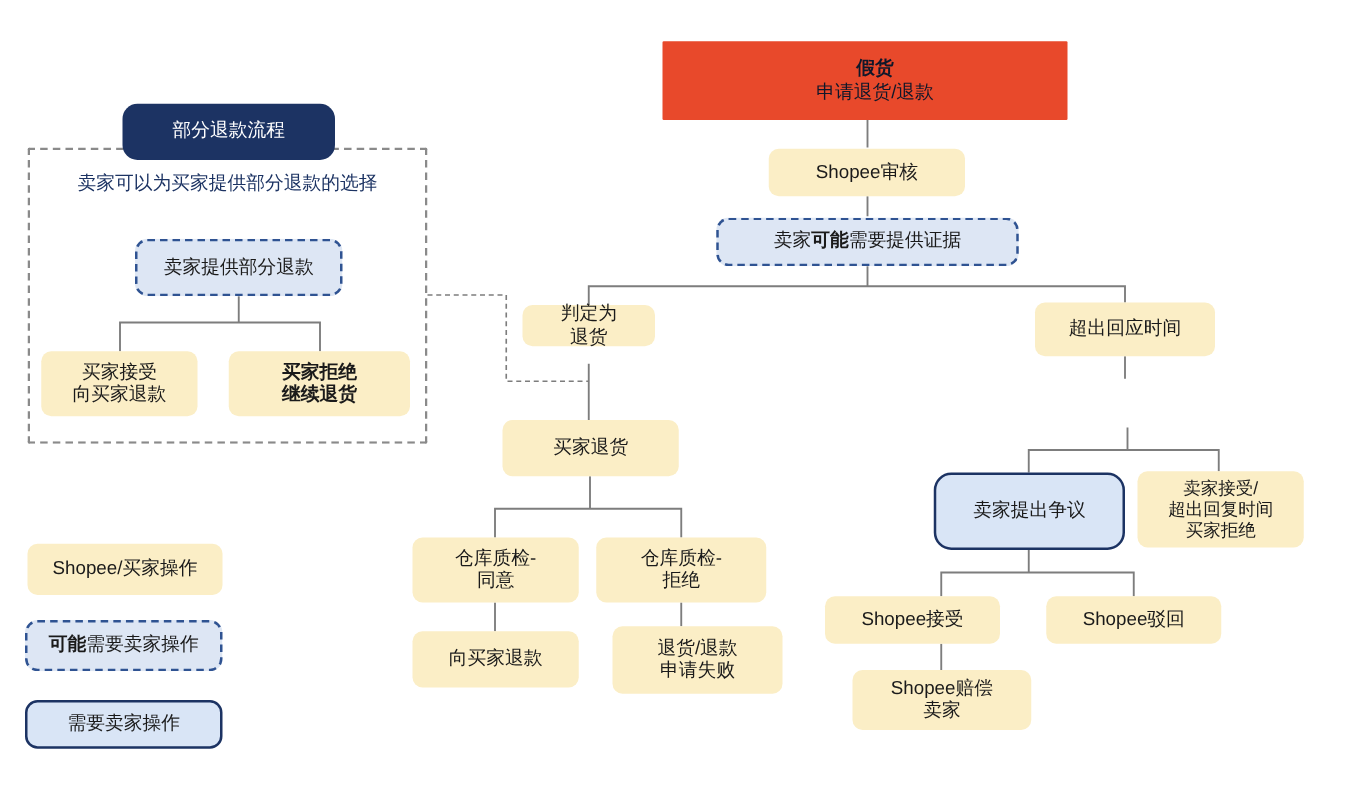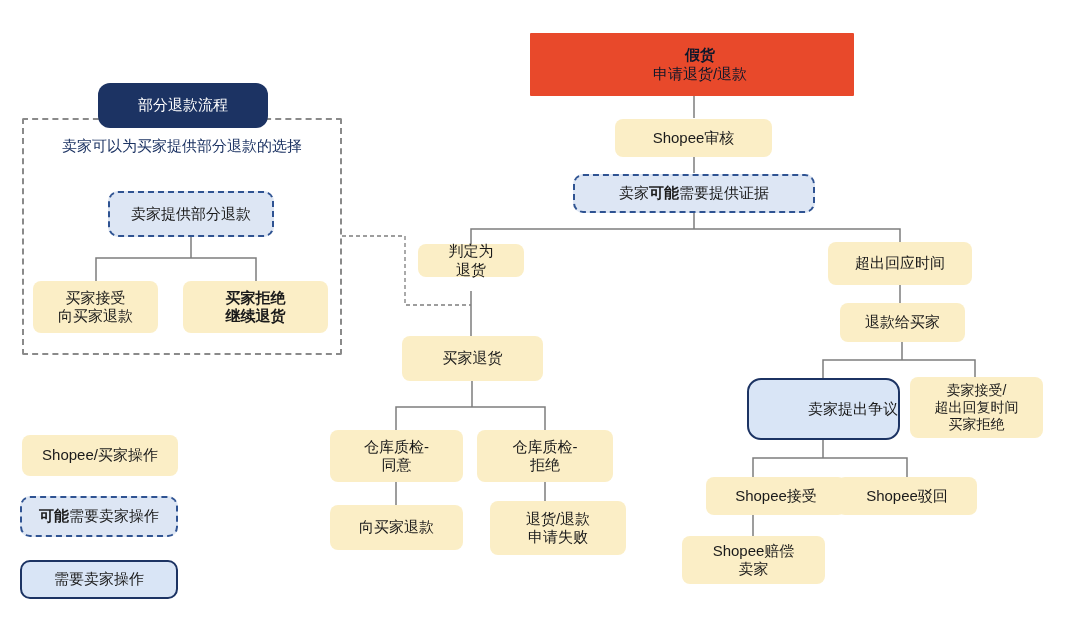--- a/index.html
+++ b/index.html
@@ -125,35 +125,32 @@
 
   <div class="node yellow" style="left:490px;top:501px;width:136px;height:54px;">
     <span>退货/退款</span>
     <span>申请失败</span>
   </div>
 
   <div class="node yellow" style="left:828px;top:242px;width:144px;height:43px;">
     <span>超出回应时间</span>
   </div>
 
-  <div class="node yellow" style="left:840px;top:303px;width:125px;height:39px;">
-    <span>退款给买家</span>
-  </div>
 
-  <div class="node solidblue" style="left:747px;top:378px;width:153px;height:62px;align-items:flex-end;">
+  <div class="node solidblue" style="left:747px;top:378px;width:153px;height:62px;">
     <span>卖家提出争议</span>
   </div>
 
   <div class="node yellow small" style="left:910px;top:377px;width:133px;height:61px;">
     <span>卖家接受/</span>
     <span>超出回复时间</span>
     <span>买家拒绝</span>
   </div>
 
-  <div class="node yellow" style="left:706px;top:477px;width:140px;height:38px;">
+  <div class="node yellow" style="left:660px;top:477px;width:140px;height:38px;">
     <span>Shopee接受</span>
   </div>
 
   <div class="node yellow" style="left:837px;top:477px;width:140px;height:38px;">
     <span>Shopee驳回</span>
   </div>
 
   <div class="node yellow" style="left:682px;top:536px;width:143px;height:48px;">
     <span>Shopee赔偿</span>
     <span>卖家</span>

